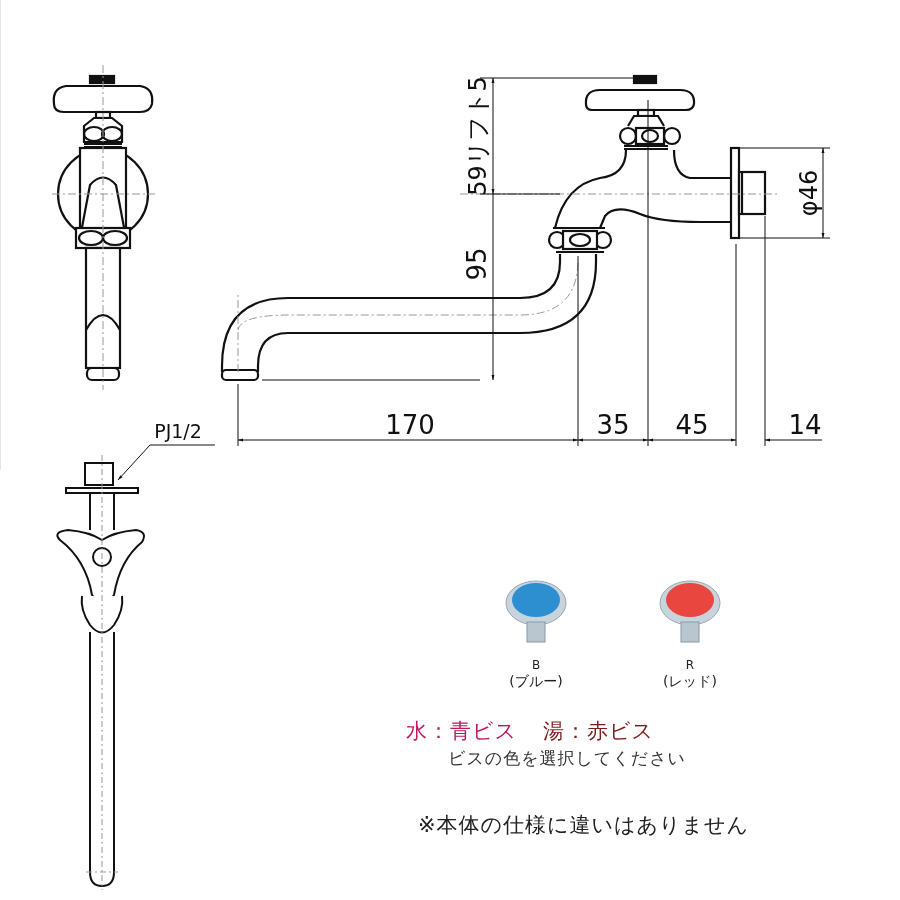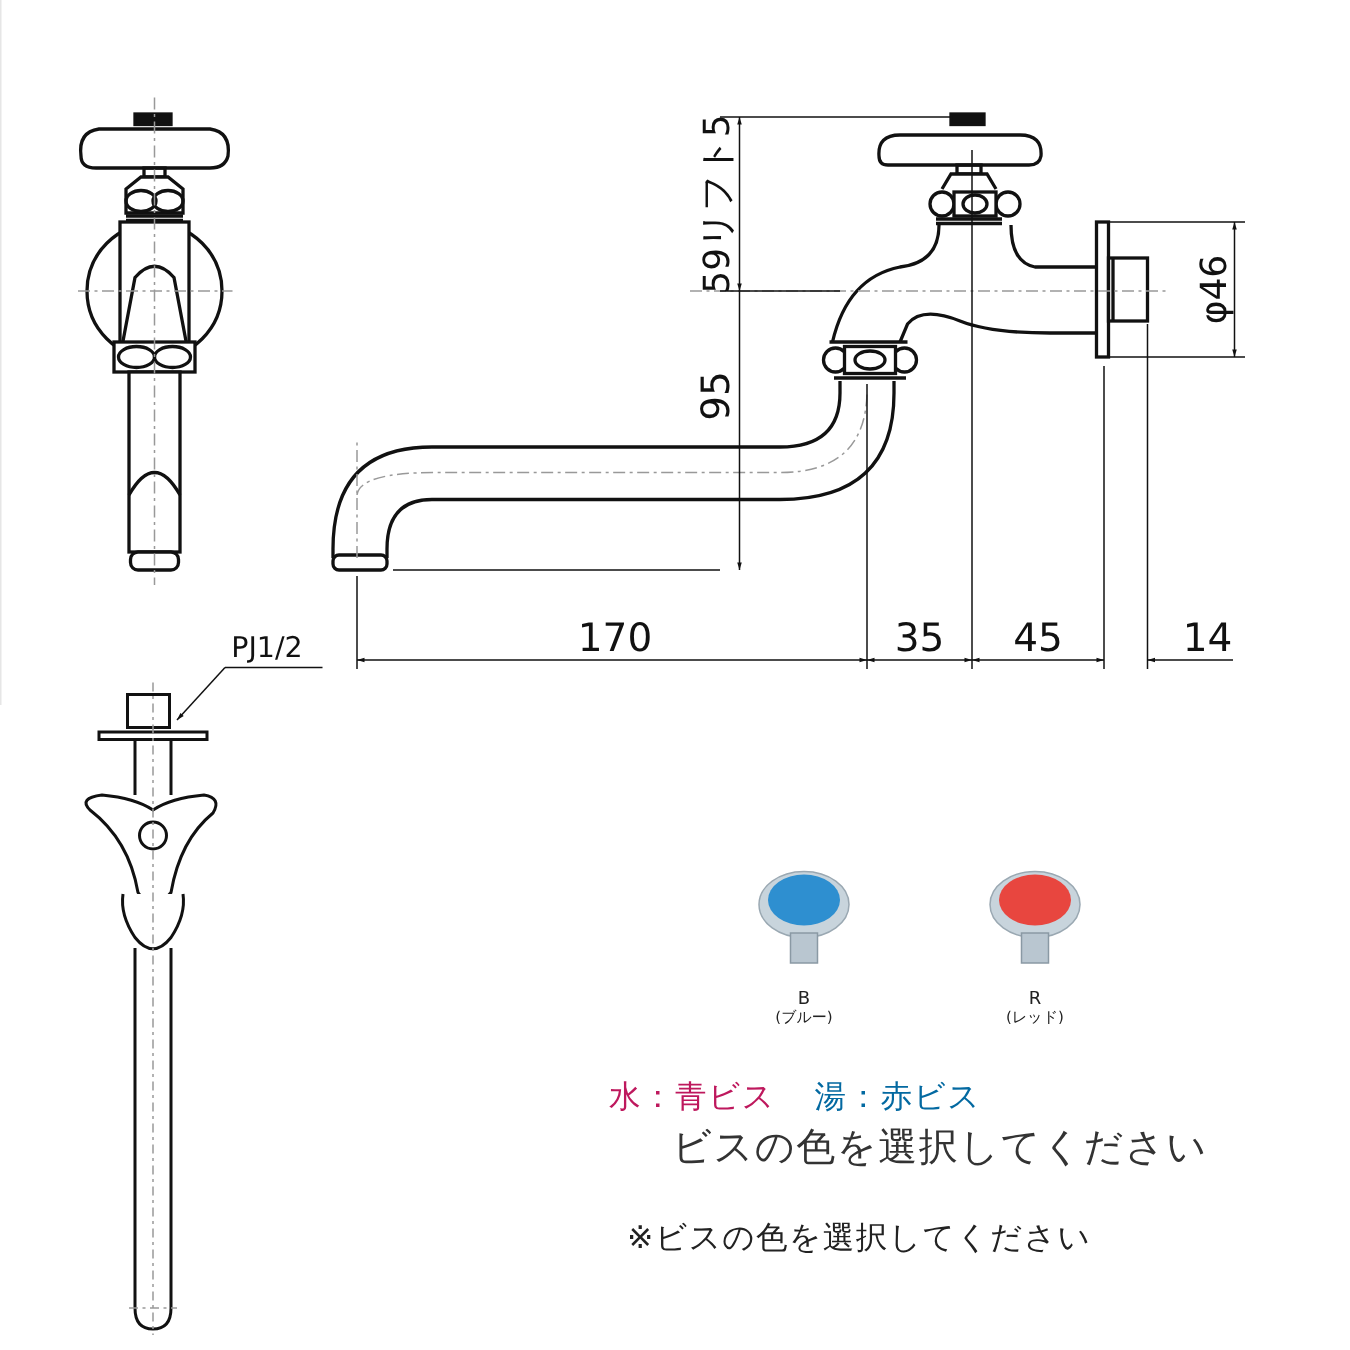--- a/index.html
+++ b/index.html
@@ -3,25 +3,25 @@
   <meta charset="utf-8">
   <style>
     html, body { margin: 0; padding: 0; background: #ffffff; }
     body { width: 900px; height: 900px; position: relative; overflow: hidden; font-family: "DejaVu Sans", sans-serif; }
     .left-border { position: absolute; left: 0; top: 0; width: 1px; height: 470px; background: #e6e6e6; }
     svg.drawing { position: absolute; left: 0; top: 0; width: 900px; height: 900px; }
     .dim { font-family: "DejaVu Sans", sans-serif; fill: #111; }
     .note { position: absolute; text-align: center; white-space: nowrap; }
     .screw-label { position: absolute; text-align: center; font-family: "DejaVu Sans", sans-serif; color: #222; line-height: 1.25; }
     .screw-label .code { font-size: 12px; display: block; }
-    .screw-label .name { font-size: 10px; display: block; }
+    .screw-label .name { font-size: 14px; display: block; }
     .line1 { left: 0; width: 900px; top: 717px; font-size: 21px; letter-spacing: 1px; }
     .line1 .blue { color: #be185d; padding-left: 160px; }
-    .line1 .red { color: #0369a1; margin-left: 26px; margin-top: 20px; }
-    .line2 { top: 747px; left: 448px; font-size: 26px; color: #333; letter-spacing: 1px; }
+    .line1 .red { color: #7f1d1d; margin-left: 26px; margin-top: 20px; }
+    .line2 { top: 747px; left: 448px; font-size: 17px; color: #333; letter-spacing: 1px; }
     .line3 { top: 811px; left: 418px; font-size: 21px; color: #222; letter-spacing: 1px; }
   </style>
 </head>
 <body>
 
 <div class="left-border"></div>
 
 <svg class="drawing" viewBox="0 0 900 900">
   <defs>
     <marker id="arr" viewBox="0 0 10 10" refX="10" refY="5" markerWidth="8" markerHeight="5" orient="auto-start-reverse">
@@ -166,13 +166,13 @@
 </div>
 <div class="screw-label" style="left:660px; top:658px; width:60px;">
   <span class="code">R</span>
   <span class="name">(レッド)</span>
 </div>
 
 <div class="note line1">
   <span class="blue">水：青ビス</span><span class="red">湯：赤ビス</span>
 </div>
 <div class="note line2">ビスの色を選択してください</div>
-<div class="note line3">※ビスの色を選択してください</div>
+<div class="note line3">※本体の仕様に違いはありません</div>
 
 </body></html>

